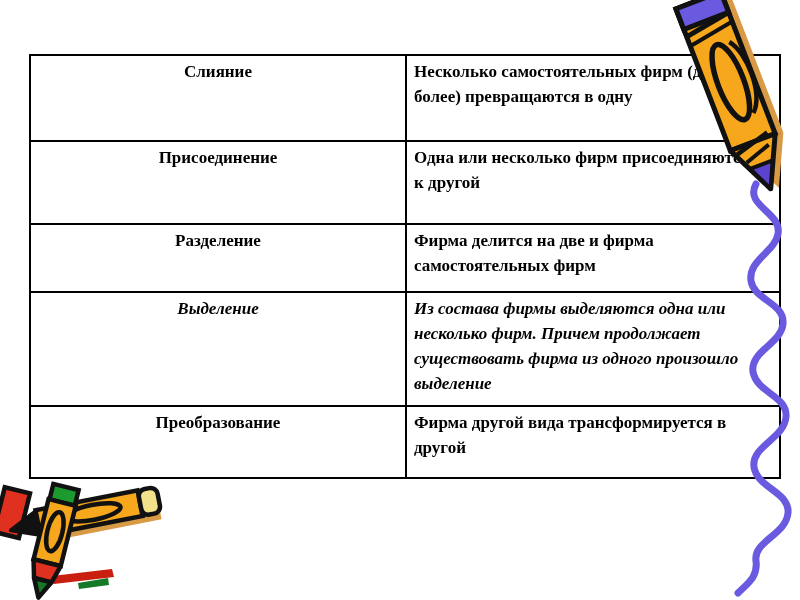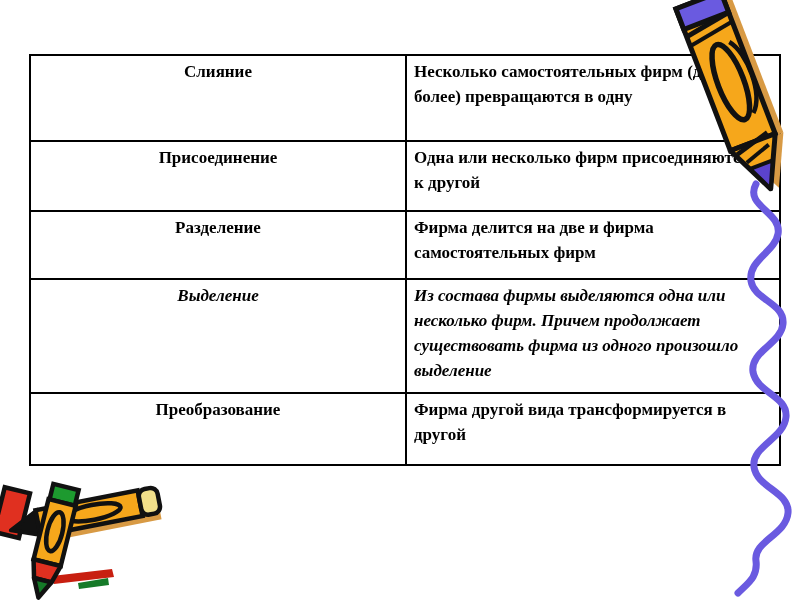--- a/index.html
+++ b/index.html
@@ -29,21 +29,21 @@
   }
   td.term {
     text-align: center;
     padding: 3px 4px 2px 4px;
   }
   td.def {
     text-align: left;
     padding: 3px 16px 2px 7px;
   }
   tr.r1 { height: 86px; margin-top: 34px; }
-  tr.r2 { height: 70px; }
+  tr.r2 { height: 83px; }
   tr.r3 { height: 68px; }
   tr.r4 { height: 114px; font-style: italic; }
   tr.r5 { height: 72px; }
   svg.overlay {
     position: absolute;
     left: 0; top: 0;
     width: 800px;
     height: 600px;
     pointer-events: none;
   }

